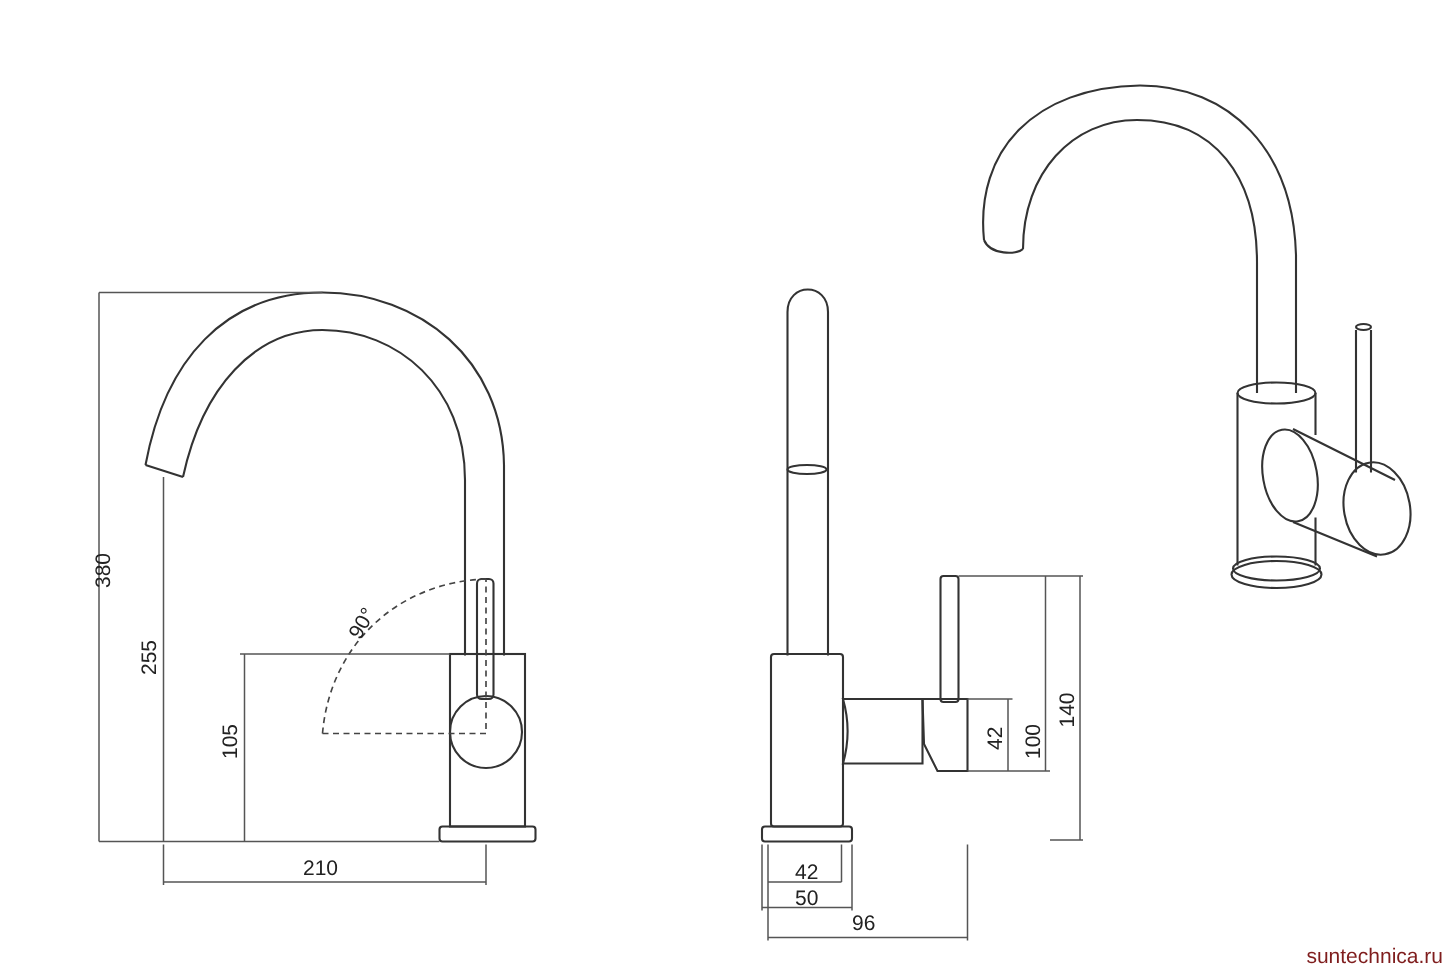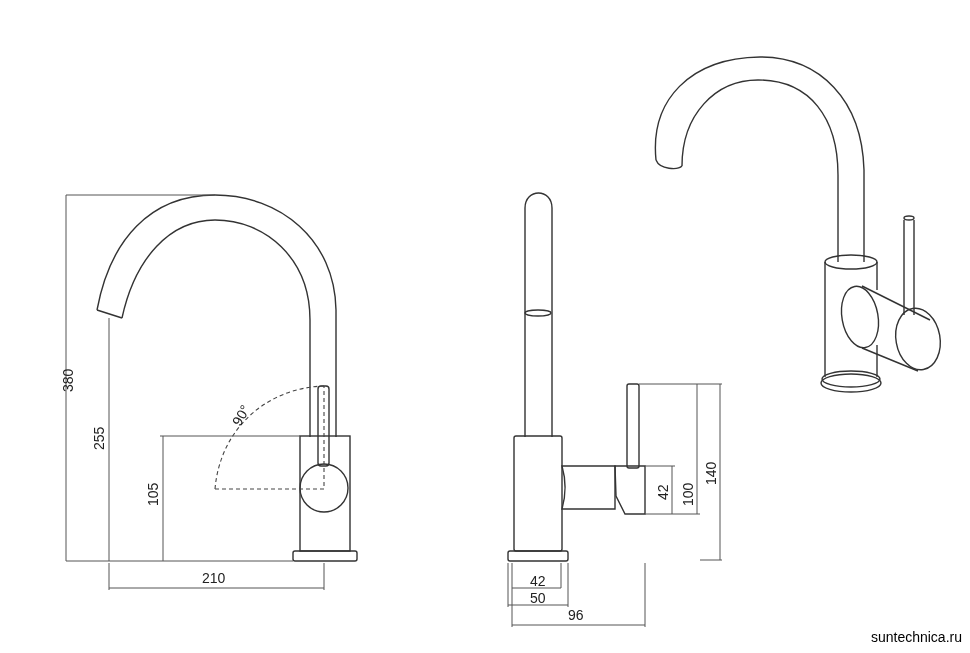--- a/index.html
+++ b/index.html
@@ -2,21 +2,21 @@
 <html><head>
 <meta charset="utf-8">
 <style>
   html, body { margin: 0; padding: 0; background: #ffffff; }
   body { width: 970px; height: 653px; position: relative; overflow: hidden; font-family: "Liberation Sans", sans-serif; }
   svg { position: absolute; left: 0; top: 0; }
   .ln { fill: none; stroke: #333333; stroke-width: 1.4; }
   .dim { fill: none; stroke: #555555; stroke-width: 1; }
   .dash { fill: none; stroke: #444444; stroke-width: 1.1; stroke-dasharray: 4 3; }
   .lbl { font-family: "Liberation Sans", sans-serif; font-size: 14px; fill: #222222; }
-  .wm { position: absolute; right: 8px; bottom: 8px; font-size: 14px; color: #000000; font-family: "Liberation Sans", sans-serif; margin-top: 44px; }
+  .wm { position: absolute; right: 8px; bottom: 8px; font-size: 14px; color: #7f1d1d; font-family: "Liberation Sans", sans-serif; margin-top: 44px; }
 </style>
 </head>
 <body>
 
 <svg width="970" height="653" viewBox="0 0 970 653">
 
   <g>
 
     <path class="ln" d="M97,310 C110,240 150,195 215,195 C280,195 335,240 336,310 L336,437"></path>
 

